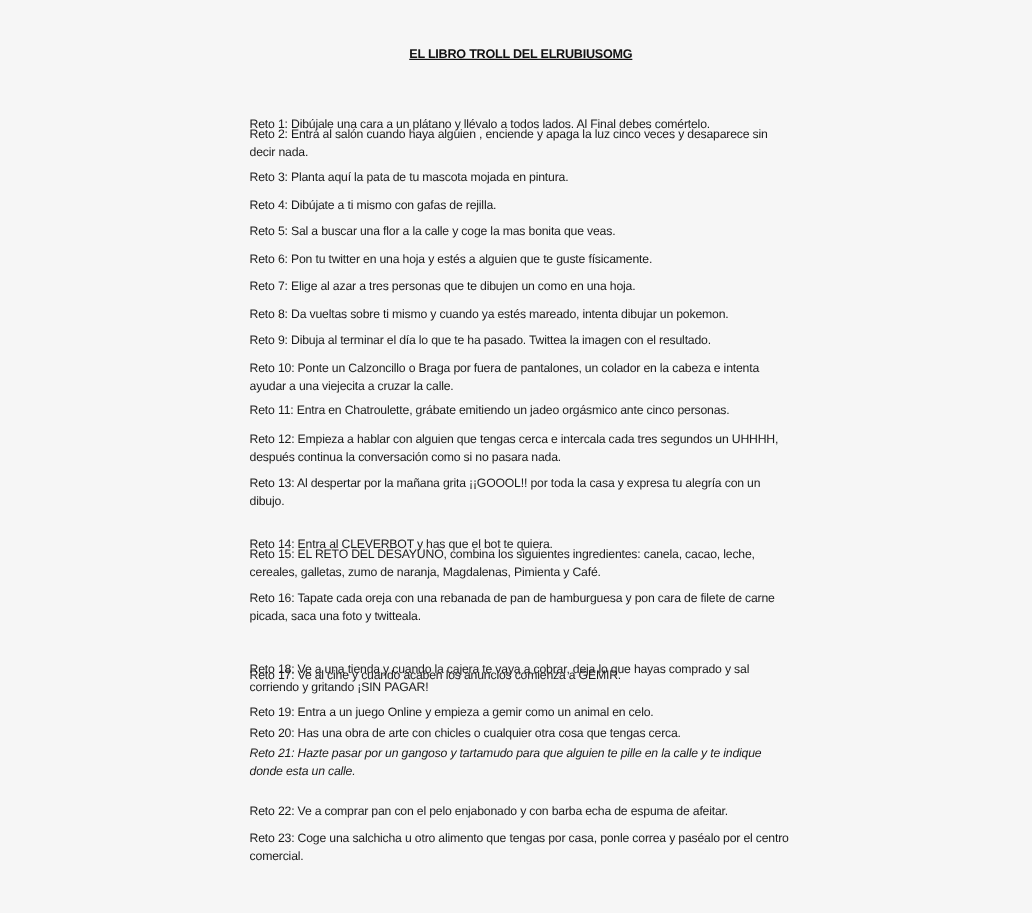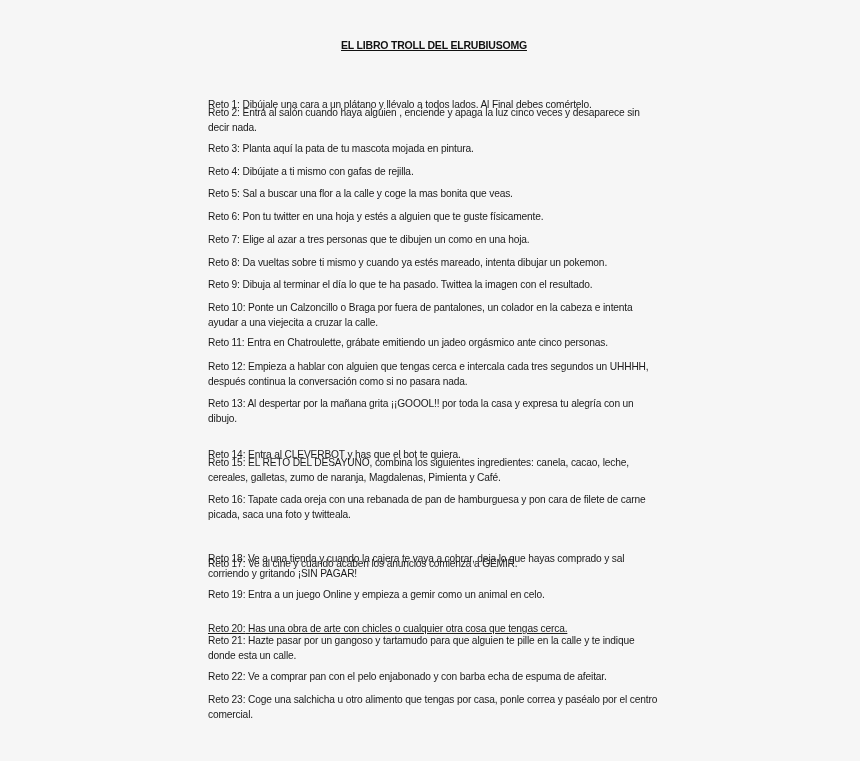--- a/index.html
+++ b/index.html
@@ -72,18 +72,18 @@
       <p class="reto" style="top: 219px;"><span>Reto 10:</span> <span>Ponte un Calzoncillo o Braga por fuera de pantalones, un colador en la cabeza e intenta ayudar a una viejecita a cruzar la calle.</span></p>
       <p class="reto" style="top: 254px;"><span>Reto 11:</span> <span>Entra en Chatroulette, grábate emitiendo un jadeo orgásmico ante cinco personas.</span></p>
       <p class="reto" style="top: 278px;"><span>Reto 12:</span> <span>Empieza a hablar con alguien que tengas cerca e intercala cada tres segundos un UHHHH, después continua la conversación como si no pasara nada.</span></p>
       <p class="reto" style="top: 315px;"><span>Reto 13:</span> <span>Al despertar por la mañana grita ¡¡GOOOL!! por toda la casa y expresa tu alegría con un dibujo.</span></p>
       <p class="reto" style="top: 366px;"><span>Reto 14:</span> <span>Entra al CLEVERBOT y has que el bot te quiera.</span></p>
       <p class="reto" style="top: 374px;"><span>Reto 15:</span> <span>EL RETO DEL DESAYUNO, combina los siguientes ingredientes: canela, cacao, leche, cereales, galletas, zumo de naranja, Magdalenas, Pimienta y Café.</span></p>
       <p class="reto" style="top: 411px;"><span>Reto 16:</span> <span>Tapate cada oreja con una rebanada de pan de hamburguesa y pon cara de filete de carne picada, saca una foto y twitteala.</span></p>
       <p class="reto" style="top: 447px; margin-top: 28px;"><span>Reto 17:</span> <span>Ve al cine y cuando acaben los anuncios comienza a GEMIR.</span></p>
       <p class="reto" style="top: 470px;"><span>Reto 18:</span> <span>Ve a una tienda y cuando la cajera te vaya a cobrar, deja lo que hayas comprado y sal corriendo y gritando ¡SIN PAGAR!</span></p>
       <p class="reto" style="top: 506px;"><span>Reto 19:</span> <span>Entra a un juego Online y empieza a gemir como un animal en celo.</span></p>
-      <p class="reto" style="top: 540px; text-decoration: underline;"><span>Reto 20:</span> <span>Has una obra de arte con chicles o cualquier otra cosa que tengas cerca.</span></p>
-      <p class="reto" style="top: 552px;"><span>Reto 21:</span> <span>Hazte pasar por un gangoso y tartamudo para que alguien te pille en la calle y te indique donde esta un calle.</span></p>
+      <p class="reto" style="top: 523px;"><span>Reto 20:</span> <span>Has una obra de arte con chicles o cualquier otra cosa que tengas cerca.</span></p>
+      <p class="reto" style="top: 540px; font-style: italic;"><span>Reto 21:</span> <span>Hazte pasar por un gangoso y tartamudo para que alguien te pille en la calle y te indique donde esta un calle.</span></p>
       <p class="reto" style="top: 588px;"><span>Reto 22:</span> <span>Ve a comprar pan con el pelo enjabonado y con barba echa de espuma de afeitar.</span></p>
       <p class="reto" style="top: 611px;"><span>Reto 23:</span> <span>Coge una salchicha u otro alimento que tengas por casa, ponle correa y paséalo por el centro comercial.</span></p>
     </div>
 </div>
 
 </body></html>

